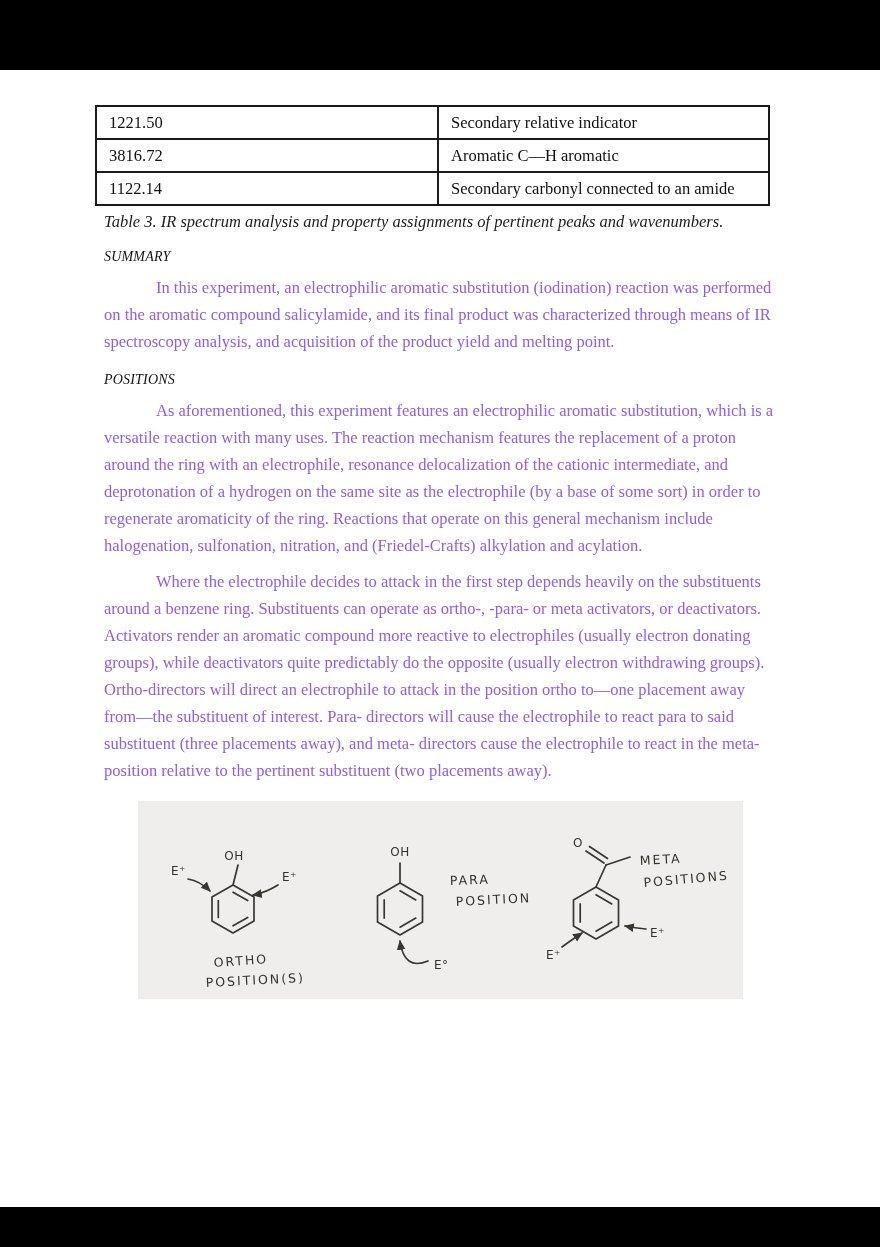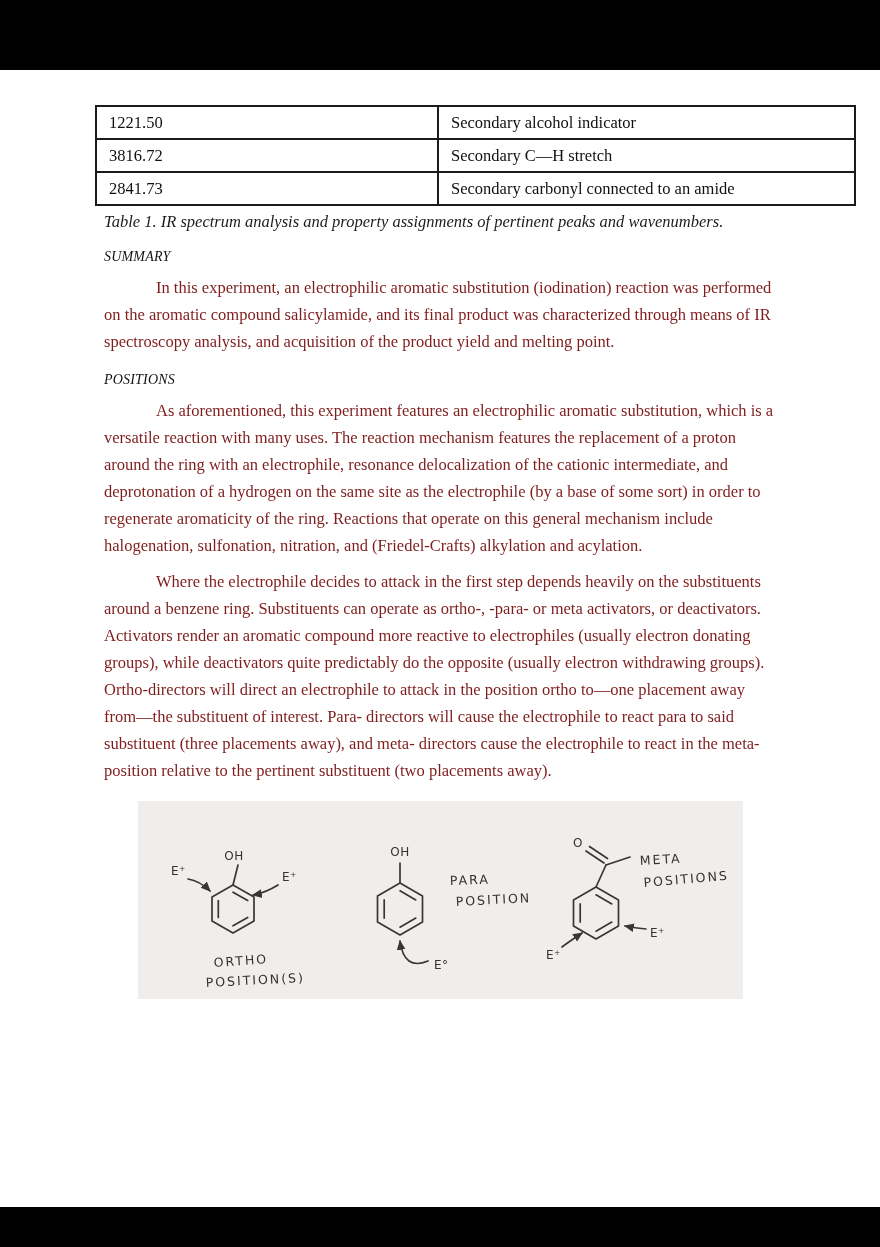--- a/index.html
+++ b/index.html
@@ -5,31 +5,31 @@
   * { margin:0; padding:0; box-sizing:border-box; }
   html,body { background:#000; }
   body { width:880px; font-family:"Liberation Serif", serif; color:#121212; }
   .canvas { position:relative; width:880px; height:1247px; background:#000; overflow:hidden; }
   .bar { position:absolute; left:0; width:880px; background:#000; }
   .bar.top { top:0; height:70px; }
   .bar.bottom { bottom:0; height:40px; }
   .page { position:absolute; top:70px; left:0; width:880px; height:1137px; background:#ffffff; }
   .content { padding:35px 104px 0 104px; }
 
-  table.ir-table { border-collapse:collapse; width:761px; margin-left:-9px; table-layout:fixed; }
+  table.ir-table { border-collapse:collapse; width:675px; margin-left:-9px; table-layout:fixed; }
   table.ir-table td {
     border:2px solid #1b1b1b; font-size:16.5px; height:33px;
     padding:3px 12px; vertical-align:middle; color:#101010;
   }
   td.col-wave { width:342px; }
 
   .caption { font-style:italic; font-size:16.5px; margin-top:6px; color:#1c1c1c; }
 
   .sec-heading { font-style:italic; font-size:14px; margin-top:17px; letter-spacing:0.2px; }
-  p.body-par { font-size:16.5px; line-height:27px; margin-top:9px; text-indent:52px; color:#7f1d1d; }
+  p.body-par { font-size:16.5px; line-height:27px; margin-top:9px; text-indent:52px; color:#8b5cf6; }
 
   .figure {
     width:605px; height:198px; margin:17px 0 0 34px;
     background:#f0eeec; position:relative;
   }
   .ink { stroke:#3a3531; stroke-width:1.7; fill:none; stroke-linecap:round; stroke-linejoin:round; }
   .hand { font-family:"DejaVu Sans", sans-serif; font-size:12.5px; fill:#36322d; letter-spacing:2px; }
   .hand.small { font-size:12px; letter-spacing:0.5px; }
 </style>
 </head>
@@ -37,34 +37,34 @@
 
 <div class="canvas">
   <div class="bar top"></div>
   <div class="page">
     <div class="content">
 
       <table class="ir-table">
         <tbody>
           <tr>
             <td class="col-wave">1221.50</td>
-            <td>Secondary alcohol indicator</td>
+            <td>Secondary relative indicator</td>
           </tr>
           <tr>
             <td class="col-wave">3816.72</td>
-            <td>Secondary C—H stretch</td>
+            <td>Aromatic C—H aromatic</td>
           </tr>
           <tr>
-            <td class="col-wave">2841.73</td>
+            <td class="col-wave">1122.14</td>
             <td>Secondary carbonyl connected to an amide</td>
           </tr>
         </tbody>
       </table>
 
-      <div class="caption">Table 1. IR spectrum analysis and property assignments of pertinent peaks and wavenumbers.</div>
+      <div class="caption">Table 3. IR spectrum analysis and property assignments of pertinent peaks and wavenumbers.</div>
 
       <div class="sec-heading">SUMMARY</div>
       <p class="body-par">In this experiment, an electrophilic aromatic substitution (iodination) reaction was performed on the aromatic compound salicylamide, and its final product was characterized through means of IR spectroscopy analysis, and acquisition of the product yield and melting point.</p>
 
       <div class="sec-heading">POSITIONS</div>
       <p class="body-par">As aforementioned, this experiment features an electrophilic aromatic substitution, which is a versatile reaction with many uses. The reaction mechanism features the replacement of a proton around the ring with an electrophile, resonance delocalization of the cationic intermediate, and deprotonation of a hydrogen on the same site as the electrophile (by a base of some sort) in order to regenerate aromaticity of the ring. Reactions that operate on this general mechanism include halogenation, sulfonation, nitration, and (Friedel-Crafts) alkylation and acylation.</p>
       <p class="body-par">Where the electrophile decides to attack in the first step depends heavily on the substituents around a benzene ring. Substituents can operate as ortho-, -para- or meta activators, or deactivators. Activators render an aromatic compound more reactive to electrophiles (usually electron donating groups), while deactivators quite predictably do the opposite (usually electron withdrawing groups). Ortho-directors will direct an electrophile to attack in the position ortho to—one placement away from—the substituent of interest. Para- directors will cause the electrophile to react para to said substituent (three placements away), and meta- directors cause the electrophile to react in the meta- position relative to the pertinent substituent (two placements away).</p>
 
       <div class="figure">
         <svg width="605" height="198" viewBox="0 0 605 198">

